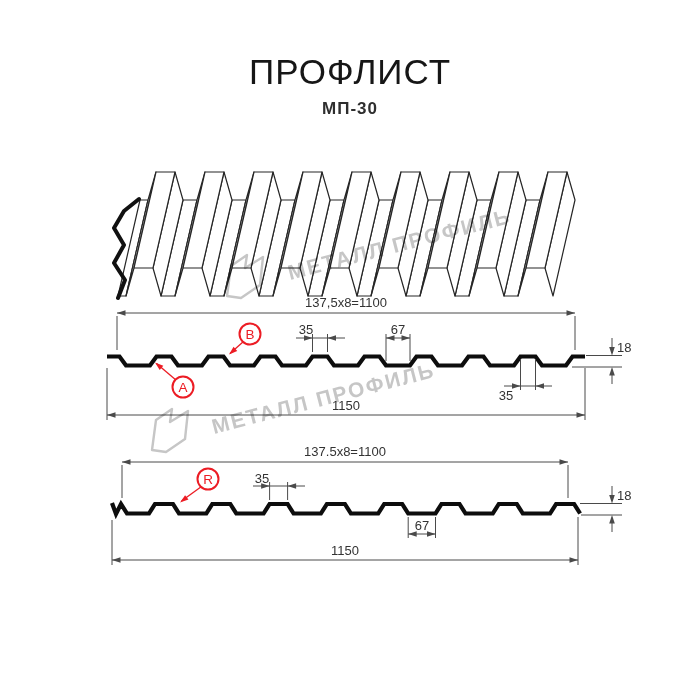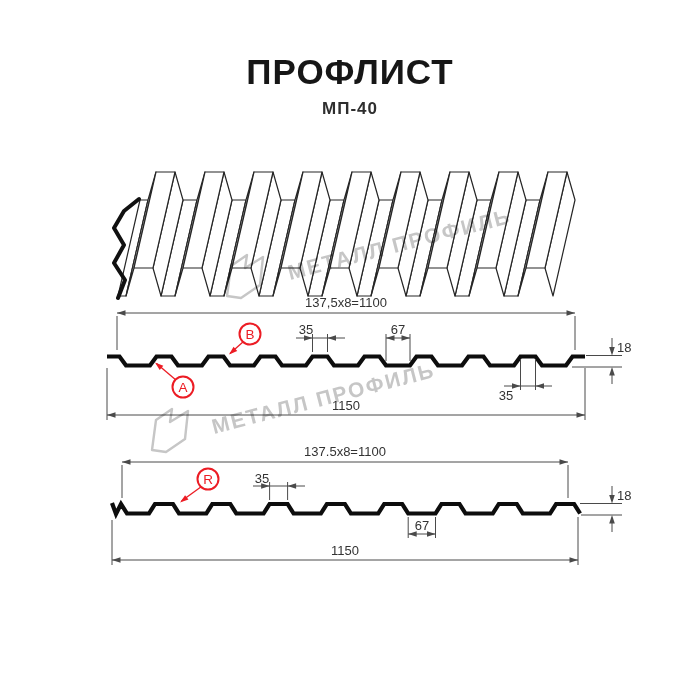--- a/index.html
+++ b/index.html
@@ -1,36 +1,36 @@
 <!DOCTYPE html>
 <html><head>
 <meta charset="utf-8">
 <style>
   html,body{margin:0;padding:0;background:#ffffff;}
   .page{position:relative;width:700px;height:700px;background:#ffffff;overflow:hidden;
         font-family:"Liberation Sans",sans-serif;}
   .title{position:absolute;top:52px;left:0;width:700px;text-align:center;
-         font-size:35px;font-weight:bold;letter-spacing:1px;color:#161616;margin:0;}
+         font-size:35px;font-weight:normal;letter-spacing:1px;color:#161616;margin:0;}
   .subtitle{position:absolute;top:99px;left:0;width:700px;text-align:center;
             font-size:17px;font-weight:bold;letter-spacing:1px;color:#2e2e2e;}
   .footer{position:absolute;top:618px;left:0;width:700px;text-align:center;
           font-size:16px;font-weight:bold;letter-spacing:.4px;color:#454545;}
   svg.drawing{position:absolute;left:0;top:0;}
   text.dim{font-family:"Liberation Sans",sans-serif;font-size:13px;fill:#333333;}
   text.marker{font-family:"Liberation Sans",sans-serif;font-size:13.5px;}
   text.wm{font-family:"Liberation Sans",sans-serif;font-size:21px;font-weight:bold;letter-spacing:2px;}
   .wm-layer{mix-blend-mode:multiply;}
 </style>
 </head>
 <body>
 
 <div class="page">
 
   <h1 class="title">ПРОФЛИСТ</h1>
-  <div class="subtitle">МП-40</div>
+  <div class="subtitle">МП-30</div>
 
   <svg class="drawing" width="700" height="700" viewBox="0 0 700 700">
 
     <g id="g3d">
         <path d="M118,296 L126,296 L148,200 L140,200 Z" fill="#ffffff" stroke="#262626" stroke-width="1.2" stroke-linejoin="round"></path>
         <path d="M161,296 L175,296 L197,200 L183,200 Z" fill="#ffffff" stroke="#262626" stroke-width="1.2" stroke-linejoin="round"></path>
         <path d="M210,296 L224,296 L246,200 L232,200 Z" fill="#ffffff" stroke="#262626" stroke-width="1.2" stroke-linejoin="round"></path>
         <path d="M259,296 L273,296 L295,200 L281,200 Z" fill="#ffffff" stroke="#262626" stroke-width="1.2" stroke-linejoin="round"></path>
         <path d="M308,296 L322,296 L344,200 L330,200 Z" fill="#ffffff" stroke="#262626" stroke-width="1.2" stroke-linejoin="round"></path>
         <path d="M357,296 L371,296 L393,200 L379,200 Z" fill="#ffffff" stroke="#262626" stroke-width="1.2" stroke-linejoin="round"></path>

